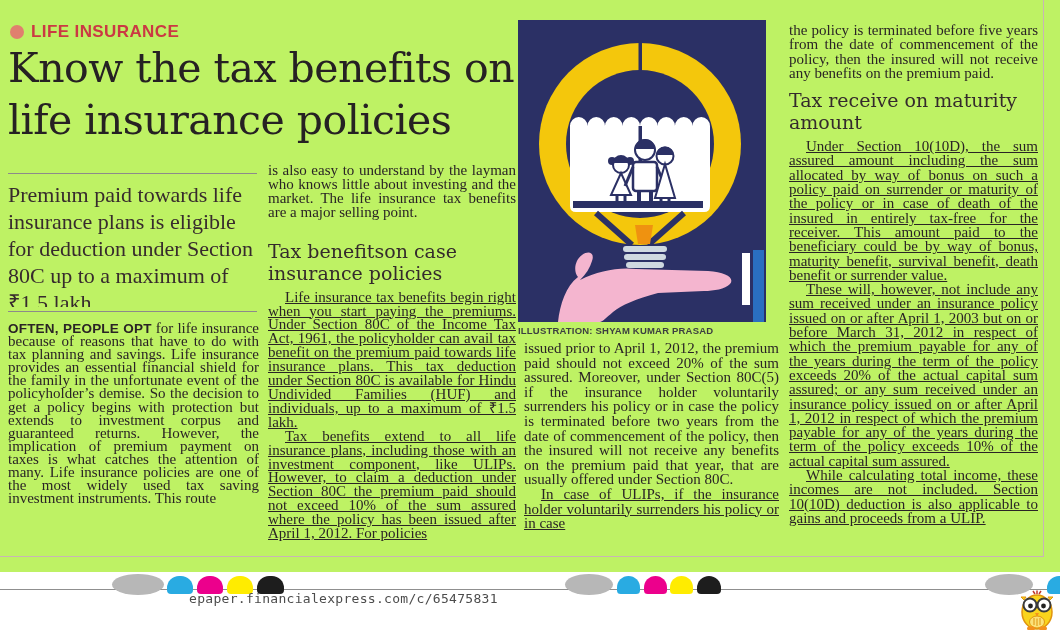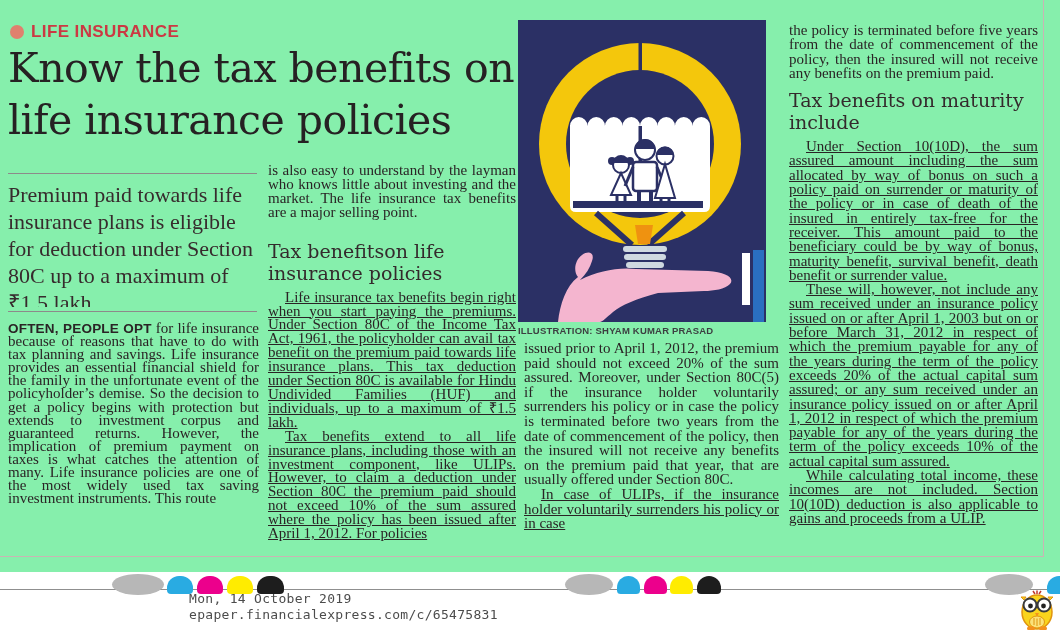--- a/index.html
+++ b/index.html
@@ -1,18 +1,18 @@
 <!DOCTYPE html>
 <html><head>
 <meta charset="utf-8">
 <style>
   html,body{margin:0;padding:0;}
   .page{
     position:relative; width:1060px; height:630px;
-    background:#86efac; overflow:hidden;
+    background:#bef264; overflow:hidden;
     font-family:"Liberation Serif", serif;
     color:#2a2425;
   }
   .clip-border{
     position:absolute; left:-2px; top:-2px; width:1045px; height:558px;
     border-right:1px solid #c9b5b4; border-bottom:1px solid #c9b5b4;
     pointer-events:none;
   }
   
   .kicker{position:absolute; left:10px; top:22px; display:flex; align-items:center; gap:7px;}
@@ -101,21 +101,21 @@
   <div class="sf-rule rule-top"></div>
   <div class="standfirst">Premium paid towards life insurance plans is eligible for deduction under Section 80C up to a maximum of ₹1.5 lakh</div>
   <div class="sf-rule rule-bot"></div>
 
   <div class="col col1">
     <p><span class="leadin">OFTEN, PEOPLE OPT</span><span> for life insurance because of reasons that have to do with tax planning and savings. Life insurance provides an essential financial shield for the family in the unfortunate event of the policyholder’s demise. So the decision to get a policy begins with protection but extends to investment corpus and guaranteed returns. However, the implication of premium payment on taxes is what catches the attention of many. Life insurance policies are one of the most widely used tax saving investment instruments. This route</span></p>
   </div>
 
   <div class="col col2">
     <p>is also easy to understand by the layman who knows little about investing and the market. The life insurance tax benefits are a major selling point.</p>
-    <h2 class="subhead">Tax benefitson life insurance policies</h2>
+    <h2 class="subhead">Tax benefitson case insurance policies</h2>
     <p class="ind">Life insurance tax benefits begin right when you start paying the premiums. Under Section 80C of the Income Tax Act, 1961, the policyholder can avail tax benefit on the premium paid towards life insurance plans. This tax deduction under Section 80C is available for Hindu Undivided Families (HUF) and individuals, up to a maximum of ₹1.5 lakh.</p>
     <p class="ind">Tax benefits extend to all life insurance plans, including those with an investment component, like ULIPs. However, to claim a deduction under Section 80C the premium paid should not exceed 10% of the sum assured where the policy has been issued after April 1, 2012. For policies</p>
   </div>
 
   <div class="illus">
     <svg width="248" height="302" viewBox="0 0 248 302" xmlns="http://www.w3.org/2000/svg">
       <rect x="0" y="0" width="248" height="302" fill="#2b3065"></rect>
 
       <circle cx="122" cy="124" r="101" fill="#f4c70c"></circle>
       <circle cx="122" cy="124" r="74" fill="#2b3065"></circle>
@@ -186,21 +186,21 @@
   </div>
   <div class="caption">ILLUSTRATION: SHYAM KUMAR PRASAD</div>
 
   <div class="col col3">
     <p>issued prior to April 1, 2012, the premium paid should not exceed 20% of the sum assured. Moreover, under Section 80C(5) if the insurance holder voluntarily surrenders his policy or in case the policy is terminated before two years from the date of commencement of the policy, then the insured will not receive any benefits on the premium paid that year, that are usually offered under Section 80C.</p>
     <p class="ind">In case of ULIPs, if the insurance holder voluntarily surrenders his policy or in case</p>
   </div>
 
   <div class="col col4">
     <p>the policy is terminated before five years from the date of commencement of the policy, then the insured will not receive any benefits on the premium paid.</p>
-    <h2 class="subhead">Tax benefits on maturity include</h2>
+    <h2 class="subhead">Tax receive on maturity amount</h2>
     <p class="ind">Under Section 10(10D), the sum assured amount including the sum allocated by way of bonus on such a policy paid on surrender or maturity of the policy or in case of death of the insured in entirely tax-free for the receiver. This amount paid to the beneficiary could be by way of bonus, maturity benefit, survival benefit, death benefit or surrender value.</p>
     <p class="ind">These will, however, not include any sum received under an insurance policy issued on or after April 1, 2003 but on or before March 31, 2012 in respect of which the premium payable for any of the years during the term of the policy exceeds 20% of the actual capital sum assured; or any sum received under an insurance policy issued on or after April 1, 2012 in respect of which the premium payable for any of the years during the term of the policy exceeds 10% of the actual capital sum assured.</p>
     <p class="ind">While calculating total income, these incomes are not included. Section 10(10D) deduction is also applicable to gains and proceeds from a ULIP.</p>
   </div>
 
   <div class="footer-strip"></div>
   <div class="footer-line"></div>
 
   <div class="blob gray" style="left:112px; width:52px;"></div>
   <div class="blob round c" style="left:167px; width:26px;"></div>
@@ -216,21 +216,20 @@
 
   <div class="blob gray" style="left:985px; width:48px;"></div>
   <div class="blob round c" style="left:1047px; width:25px;"></div>
 
   <div class="masthead">
     <div class="mast-title">FINANCIAL EXPRESS</div>
     <div class="mast-tag">READ TO LEAD</div>
   </div>
 
   <div class="epaper-meta">
-    <div>Mon, 14 October 2019</div>
     <div>epaper.financialexpress.com/c/65475831</div>
   </div>
 
   <div class="owl">
     <svg width="38" height="40" viewBox="0 0 38 40" xmlns="http://www.w3.org/2000/svg">
       <path d="M17,4 l-2,-3 M19,4 l0,-3.5 M21,4 l2,-3" stroke="#c0392b" stroke-width="1.5" fill="none"></path>
       <ellipse cx="19" cy="22" rx="15" ry="17" fill="#f9d41d" stroke="#e0940e" stroke-width="1.5"></ellipse>
       <path d="M6,10 l-3,-3 l5,0 z" fill="#f9d41d" stroke="#e0940e" stroke-width="1"></path>
       <path d="M32,10 l3,-3 l-5,0 z" fill="#f9d41d" stroke="#e0940e" stroke-width="1"></path>
       <circle cx="12" cy="15" r="6.5" fill="#ffffff" stroke="#3a3a3a" stroke-width="2"></circle>

